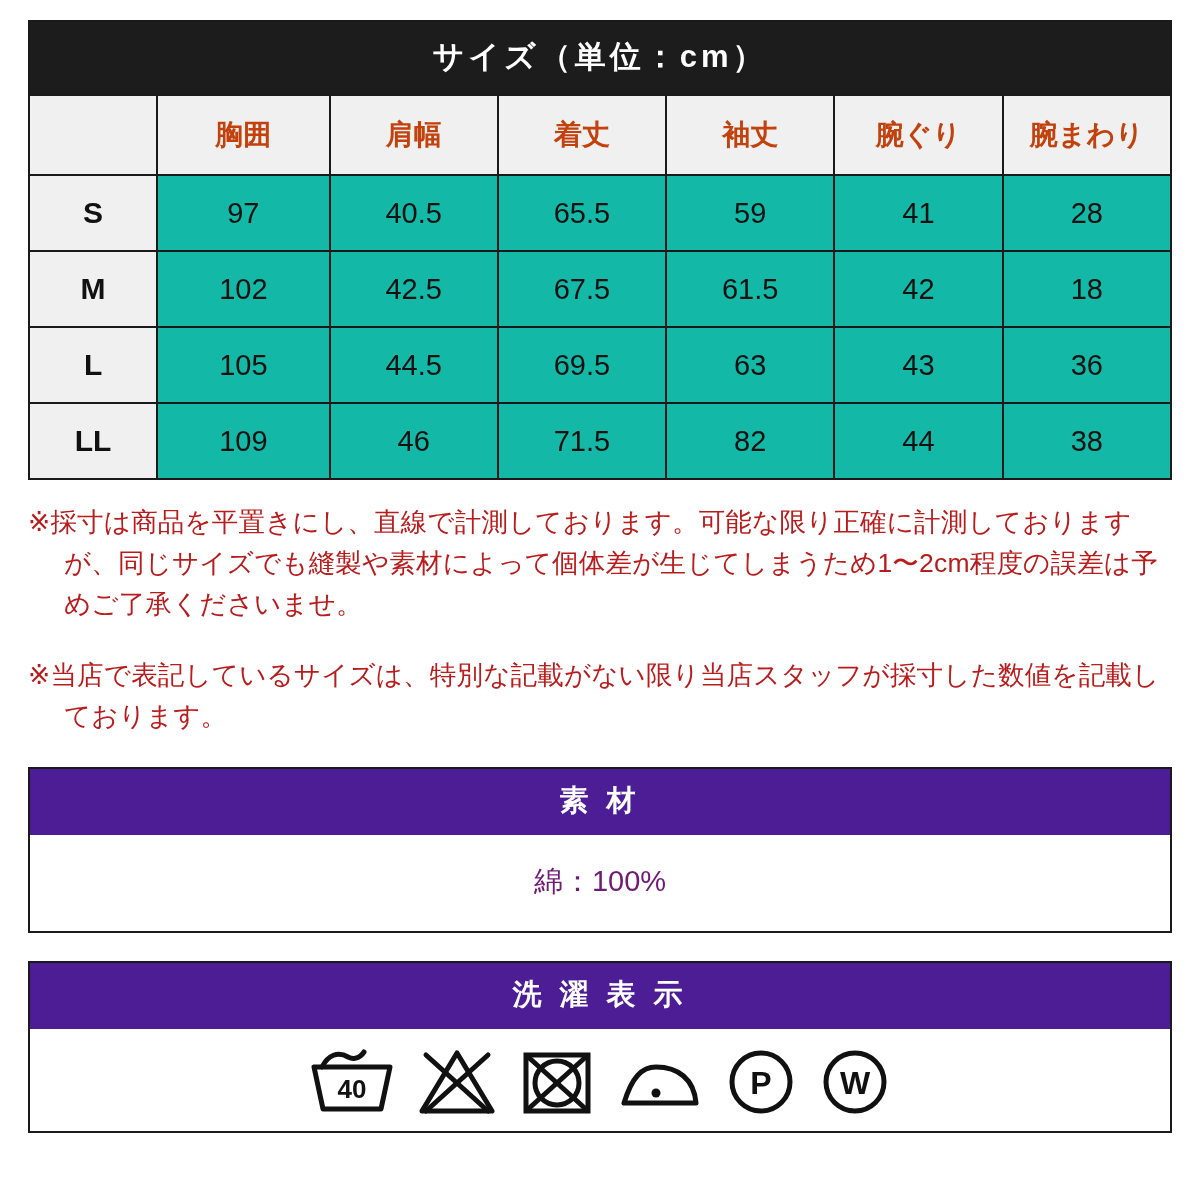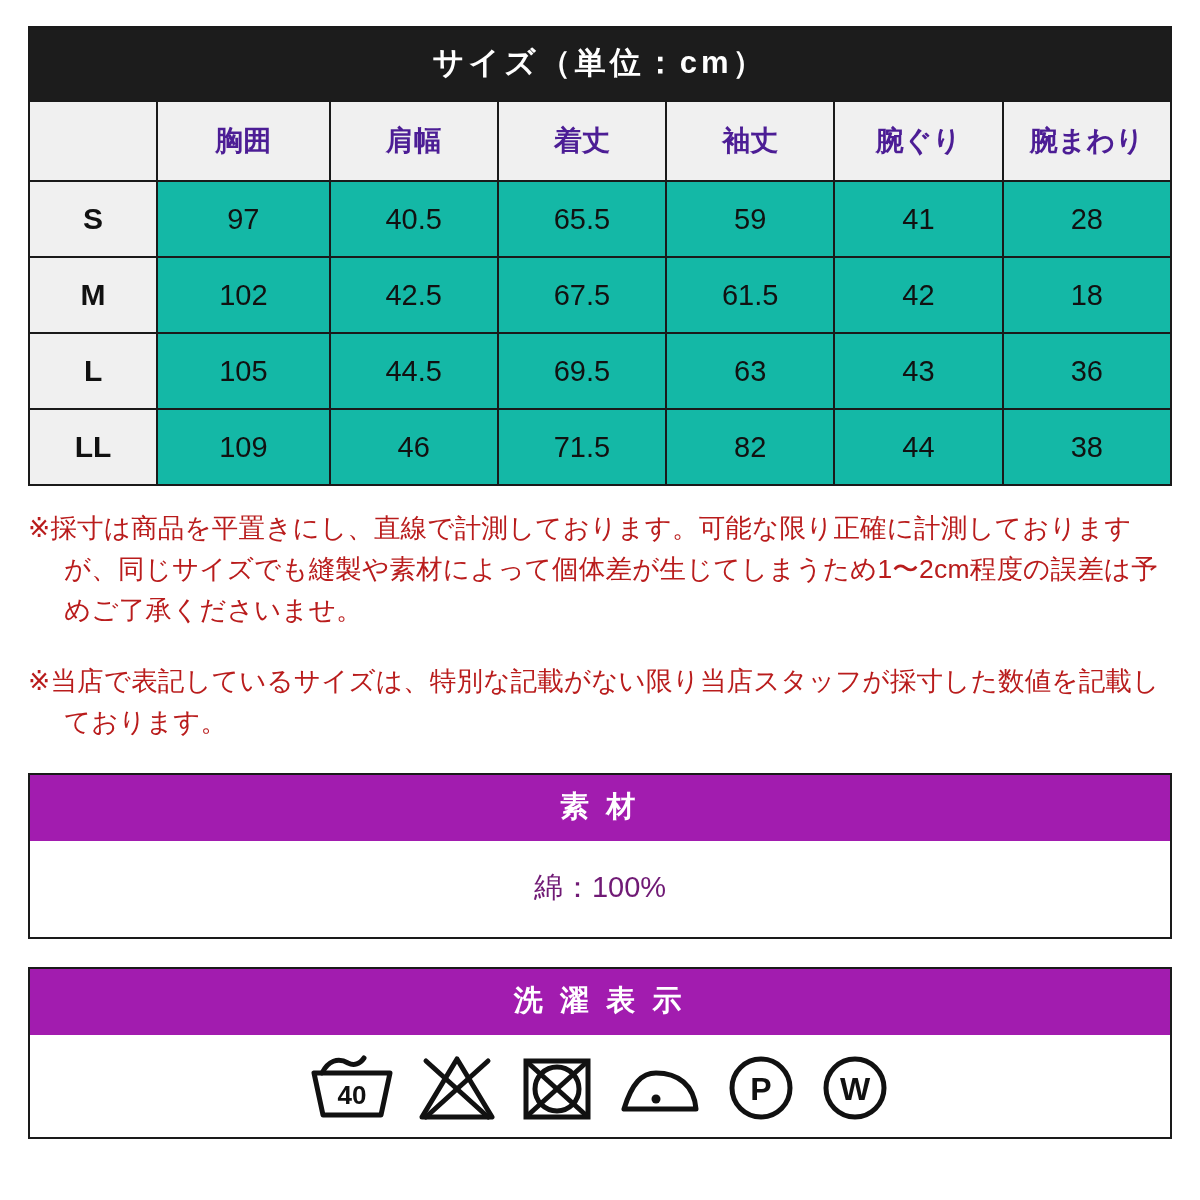--- a/index.html
+++ b/index.html
@@ -11,21 +11,21 @@
     width: 1200px;
     height: 1200px;
     font-family: "Liberation Sans", "DejaVu Sans", sans-serif;
     color: #111111;
     overflow: hidden;
   }
   .page {
     width: 1200px;
     height: 1200px;
     box-sizing: border-box;
-    padding: 26px 28px 0 28px;
+    padding: 20px 28px 0 28px;
     position: relative;
   }
 
   
   .size-table {
     width: 1144px;
     border-collapse: collapse;
     table-layout: fixed;
     border: 2px solid #1a1a1a;
   }
@@ -39,21 +39,21 @@
     padding: 14px 0 16px 0;
     border: 2px solid #1a1a1a;
   }
   .size-table thead.head-row th {
     background: #f0f0f0;
     font-size: 28px;
     font-weight: bold;
     text-align: center;
     padding: 20px 0 20px 0;
     border: 2px solid #1a1a1a;
-    color: #4c1d95;
+    color: #c2410c;
   }
   .size-table thead.head-row th.corner {
     background: #f0f0f0;
   }
   .size-table tbody td {
     text-align: center;
     font-size: 29px;
     padding: 20px 0 20px 0;
     border: 2px solid #1a1a1a;
     background: #14b8a6;
@@ -93,28 +93,27 @@
   }
 
   
   .section {
     width: 1144px;
     border: 2px solid #1a1a1a;
     box-sizing: border-box;
     margin-top: 6px;
   }
   .section-title {
-    background: #a21caf;
+    background: #4c1d95;
     color: #ffffff;
     text-align: center;
     font-size: 29px;
     font-weight: bold;
     letter-spacing: 5px;
     padding: 12px 0 14px 0;
-    font-family: Liberation Serif, serif;
   }
   .section-body {
     background: #ffffff;
     text-align: center;
     font-size: 29px;
     padding: 27px 0 29px 0;
     color: #701a75;
   }
   .section-body.icons {
     padding: 16px 0 14px 0;

